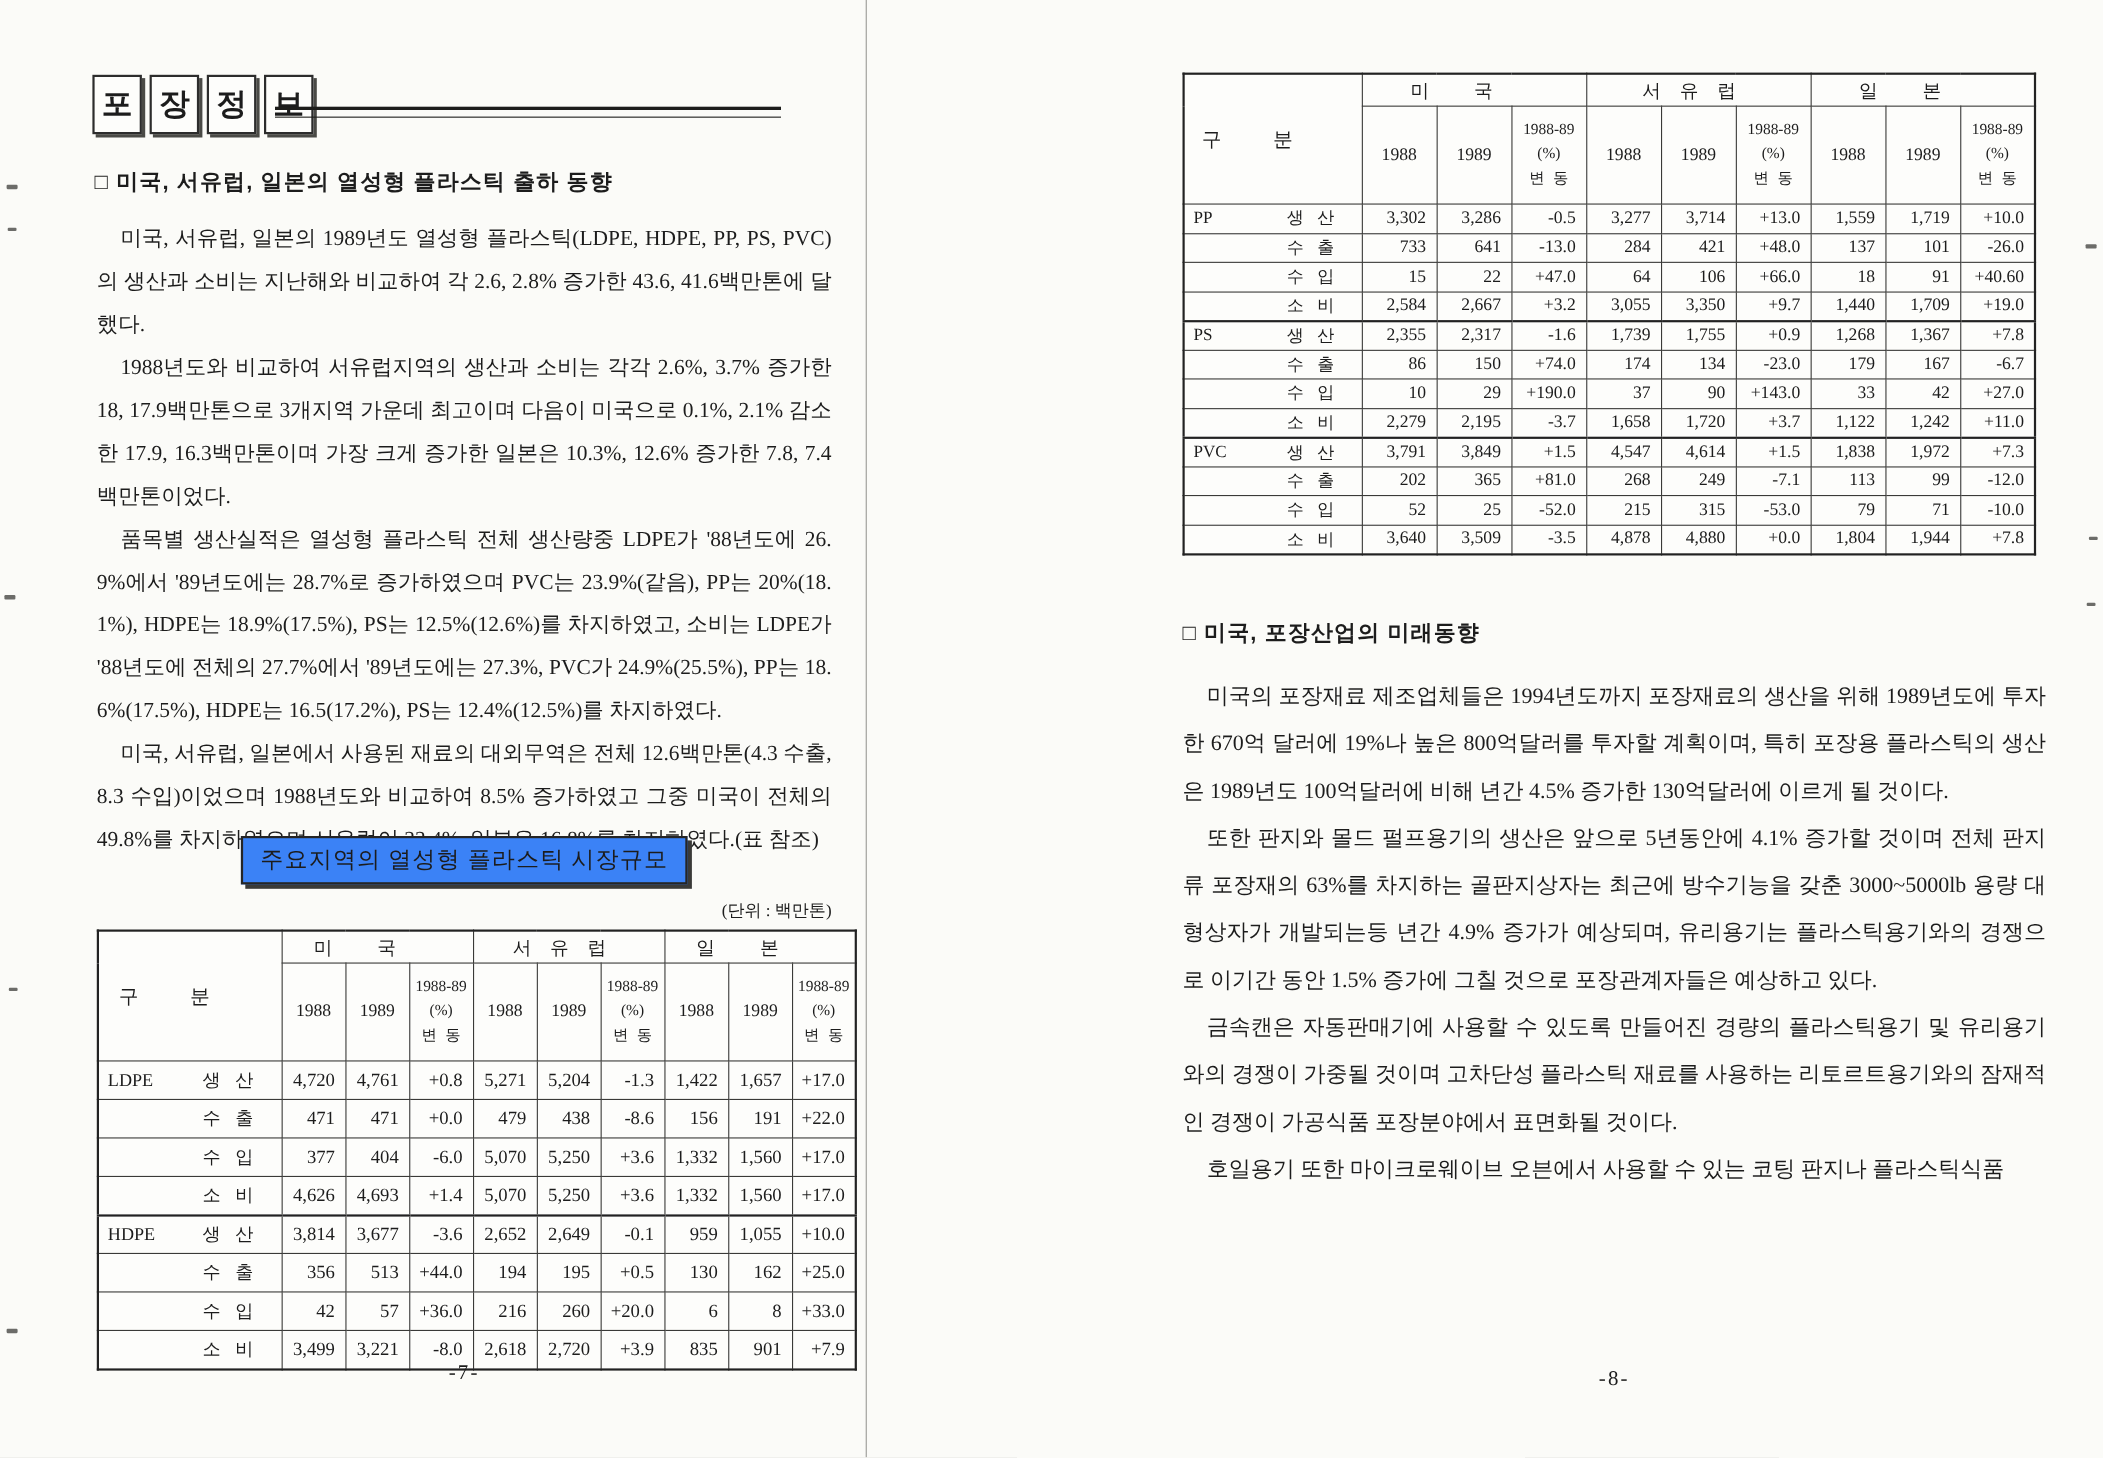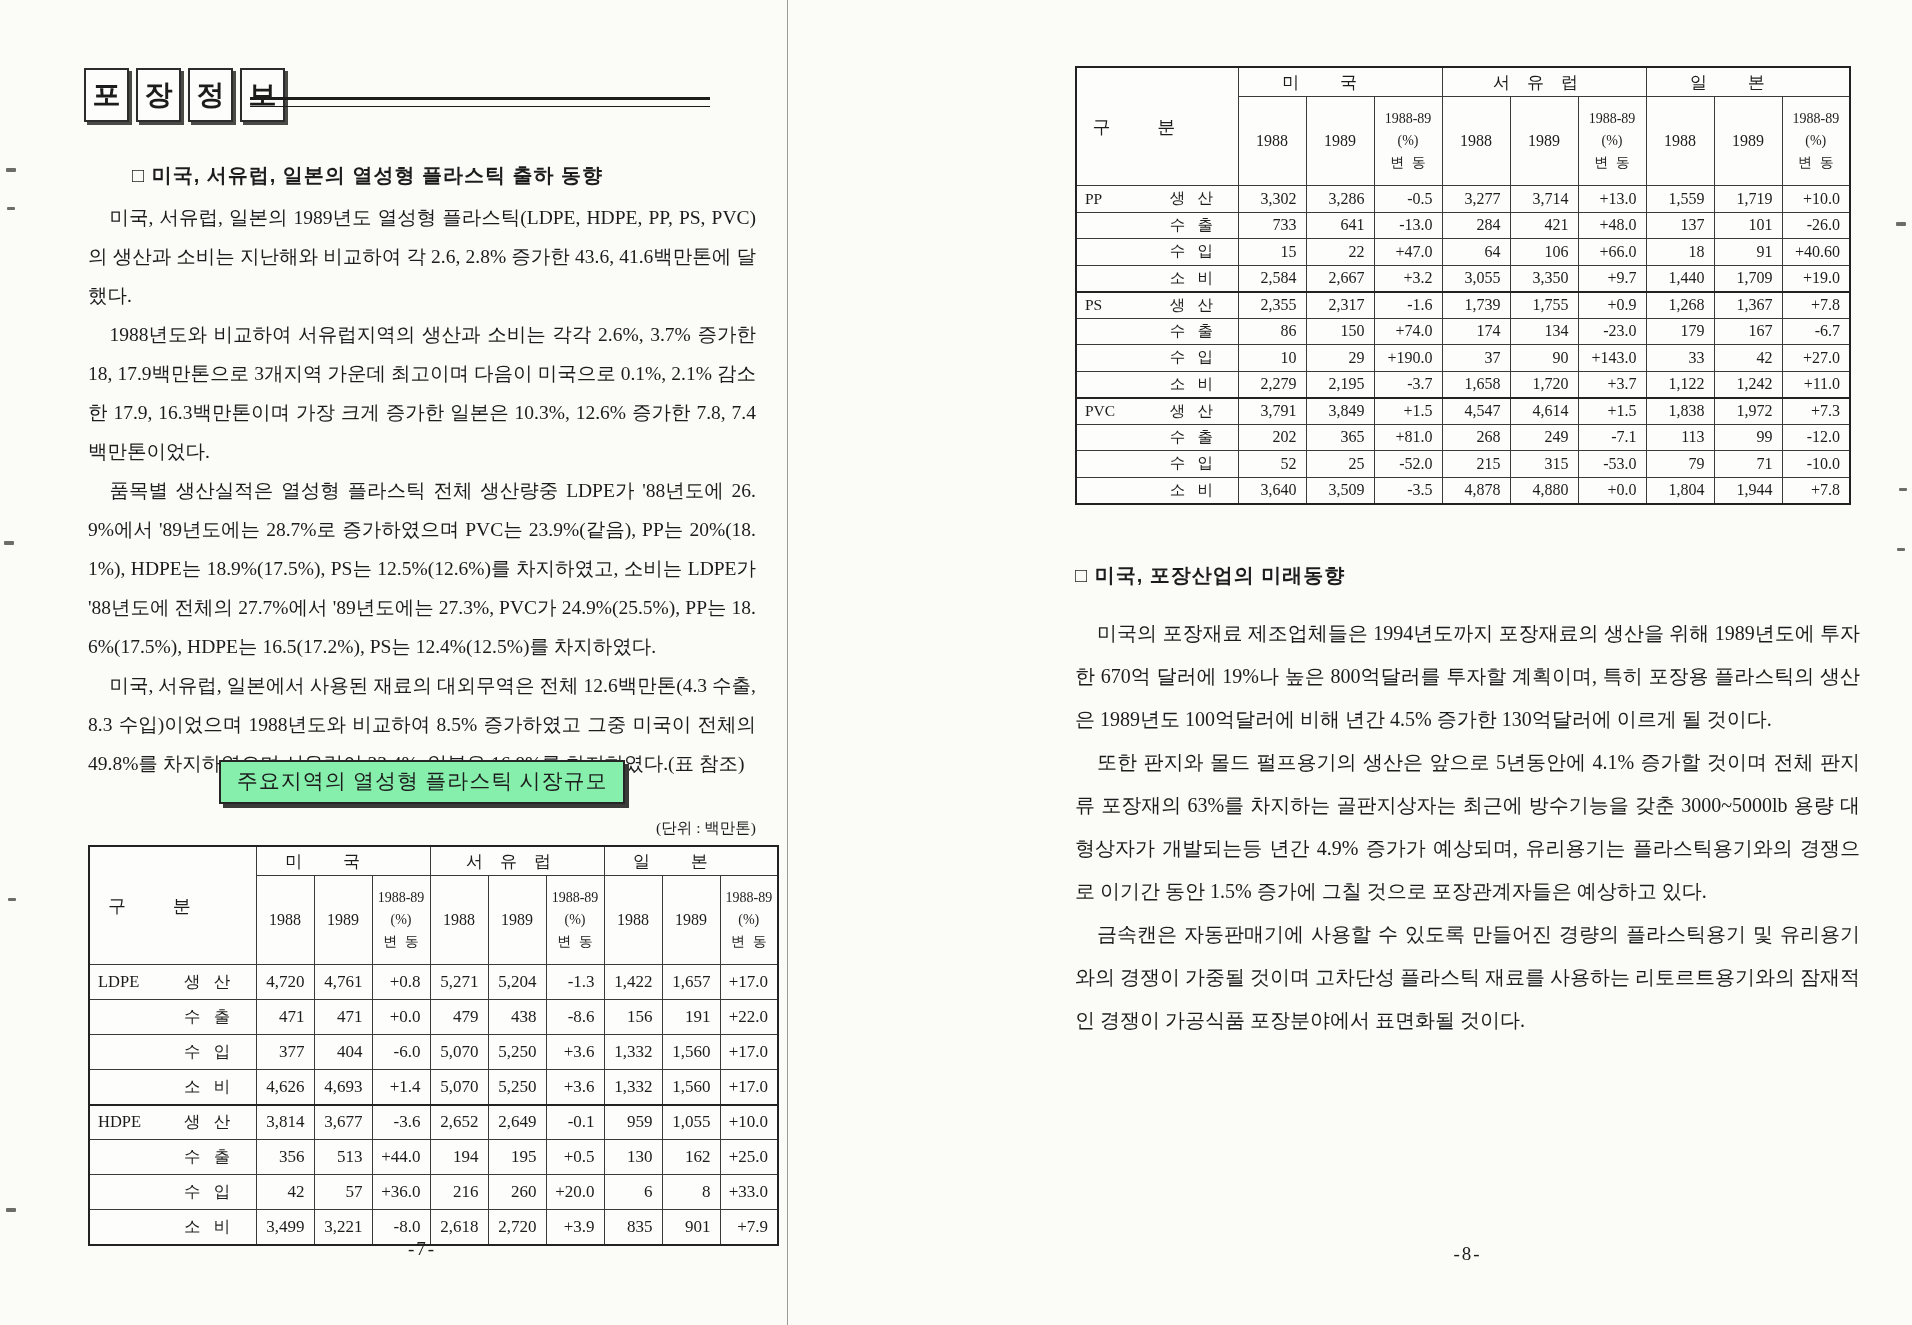--- a/index.html
+++ b/index.html
@@ -20,31 +20,31 @@
     width:41px;height:50px;border:2px solid #2c2c2c;background:#fdfdfb;
     box-shadow:3px 3px 0 #4a4a46;display:flex;align-items:center;justify-content:center;
     font-size:28px;font-weight:bold;
   }
   .masthead-rule{position:absolute;top:97px;left:250px;width:460px;height:6px;
     border-top:3px solid #1d1d1b;border-bottom:1px solid #1d1d1b;}
 
   
   .section-title{position:absolute;font-size:20px;letter-spacing:1px;font-weight:bold;
     font-family:"Liberation Sans","DejaVu Sans",sans-serif;}
-  #left-section-title{top:162px;left:86px;margin-left:46px;}
+  #left-section-title{top:152px;left:86px;}
   #right-section-title{top:562px;left:287px;}
   .body-text{position:absolute;text-align:justify;word-break:break-all;}
   #left-body{top:198px;left:88px;width:668px;font-size:19.5px;line-height:39px;}
   #right-body{top:612px;left:287px;width:785px;font-size:20px;line-height:43px;}
   .body-text p{margin:0;text-indent:1.1em;}
 
   
   #table-title-wrap{position:absolute;top:760px;left:88px;width:668px;text-align:center;}
   #table-title-box{
-    display:inline-block;border:2px solid #252525;background:#86efac;
+    display:inline-block;border:2px solid #252525;background:#3b82f6;
     box-shadow:4px 4px 0 #3a3a38;padding:5px 16px 7px;font-size:21px;letter-spacing:1px;
   }
   #unit-note{position:absolute;top:818px;left:88px;width:668px;text-align:right;font-size:15.5px;}
 
   
   table.market{border-collapse:collapse;table-layout:fixed;background:#fdfdfb;
     position:absolute;border:2px solid #222;}
   #left-table{top:845px;left:88px;width:689px;}
   #right-table{top:66px;left:287px;width:774px;}
   table.market th,table.market td{border:1px solid #3a3a38;padding:0;}
@@ -547,20 +547,21 @@
           </tr>
         </tbody>
     </table>
 
     <div class="section-title" id="right-section-title">□ 미국, 포장산업의 미래동향</div>
 
     <div class="body-text" id="right-body">
       <p>미국의 포장재료 제조업체들은 1994년도까지 포장재료의 생산을 위해 1989년도에 투자한 670억 달러에 19%나 높은 800억달러를 투자할 계획이며, 특히 포장용 플라스틱의 생산은 1989년도 100억달러에 비해 년간 4.5% 증가한 130억달러에 이르게 될 것이다.</p>
       <p>또한 판지와 몰드 펄프용기의 생산은 앞으로 5년동안에 4.1% 증가할 것이며 전체 판지류 포장재의 63%를 차지하는 골판지상자는 최근에 방수기능을 갖춘 3000~5000lb 용량 대형상자가 개발되는등 년간 4.9% 증가가 예상되며, 유리용기는 플라스틱용기와의 경쟁으로 이기간 동안 1.5% 증가에 그칠 것으로 포장관계자들은 예상하고 있다.</p>
       <p>금속캔은 자동판매기에 사용할 수 있도록 만들어진 경량의 플라스틱용기 및 유리용기와의 경쟁이 가중될 것이며 고차단성 플라스틱 재료를 사용하는 리토르트용기와의 잠재적인 경쟁이 가공식품 포장분야에서 표면화될 것이다.</p>
+      <p>호일용기 또한 마이크로웨이브 오븐에서 사용할 수 있는 코팅 판지나 플라스틱식품</p>
     </div>
 
     <div class="page-number" id="right-page-number">-8-</div>
   </div>
 
   <div class="artifact" style="left:6px;top:168px;width:10px;height:4px;"></div>
   <div class="artifact" style="left:7px;top:207px;width:8px;height:3px;"></div>
   <div class="artifact" style="left:4px;top:541px;width:10px;height:4px;"></div>
   <div class="artifact" style="left:8px;top:898px;width:8px;height:3px;"></div>
   <div class="artifact" style="left:6px;top:1208px;width:10px;height:4px;"></div>

